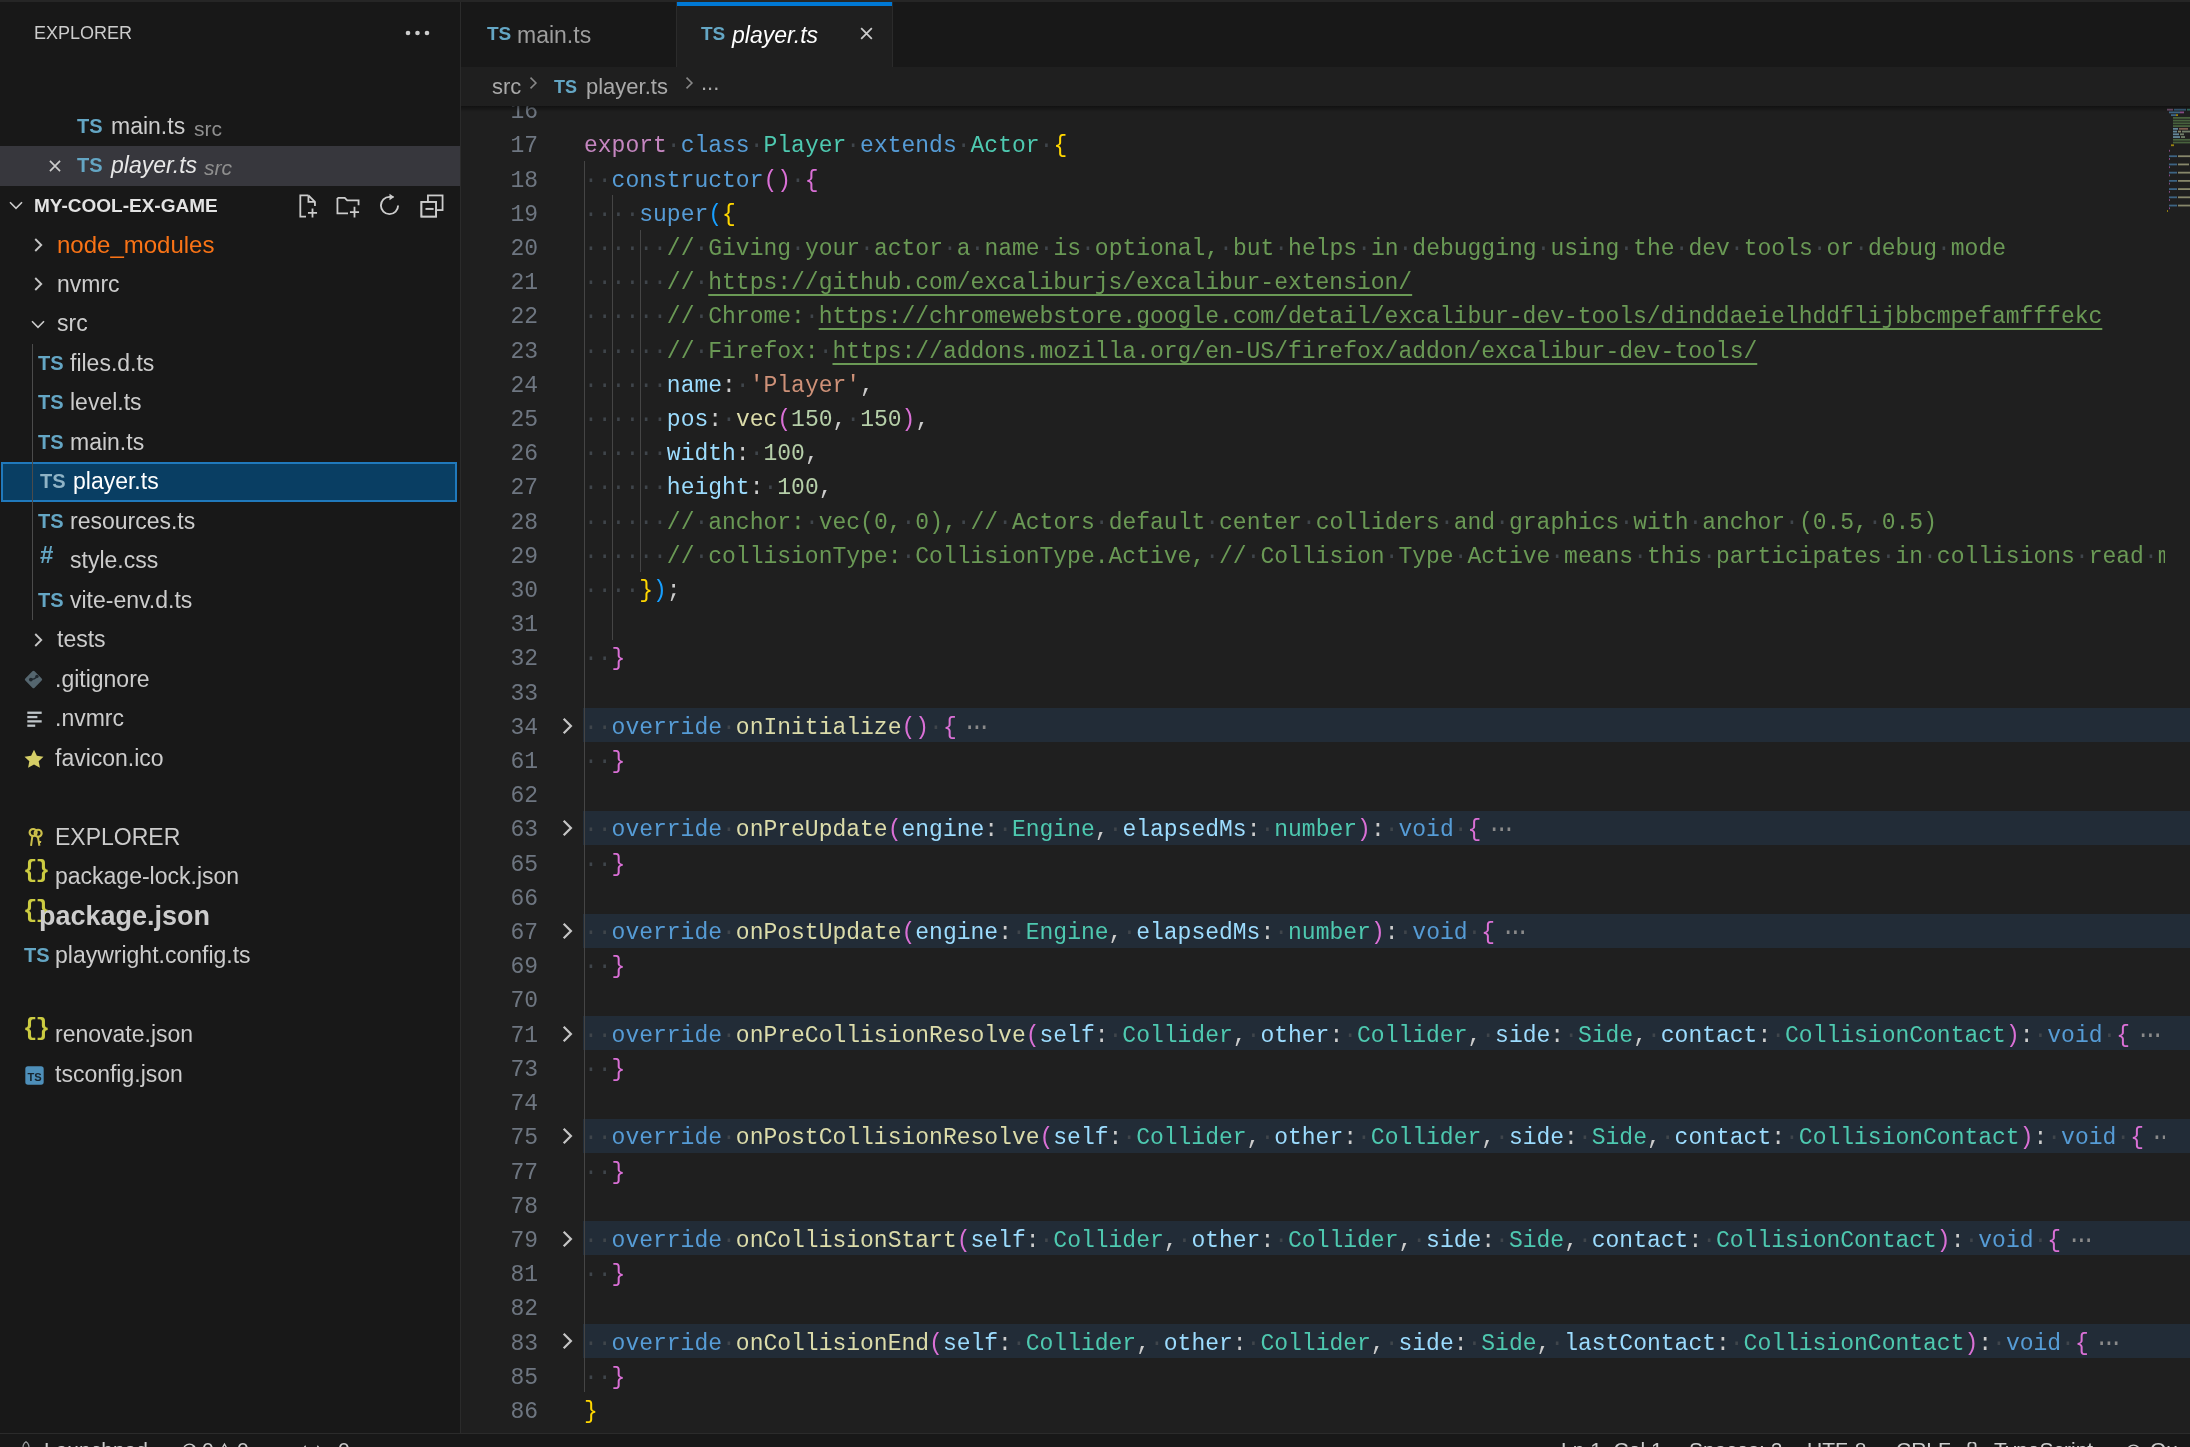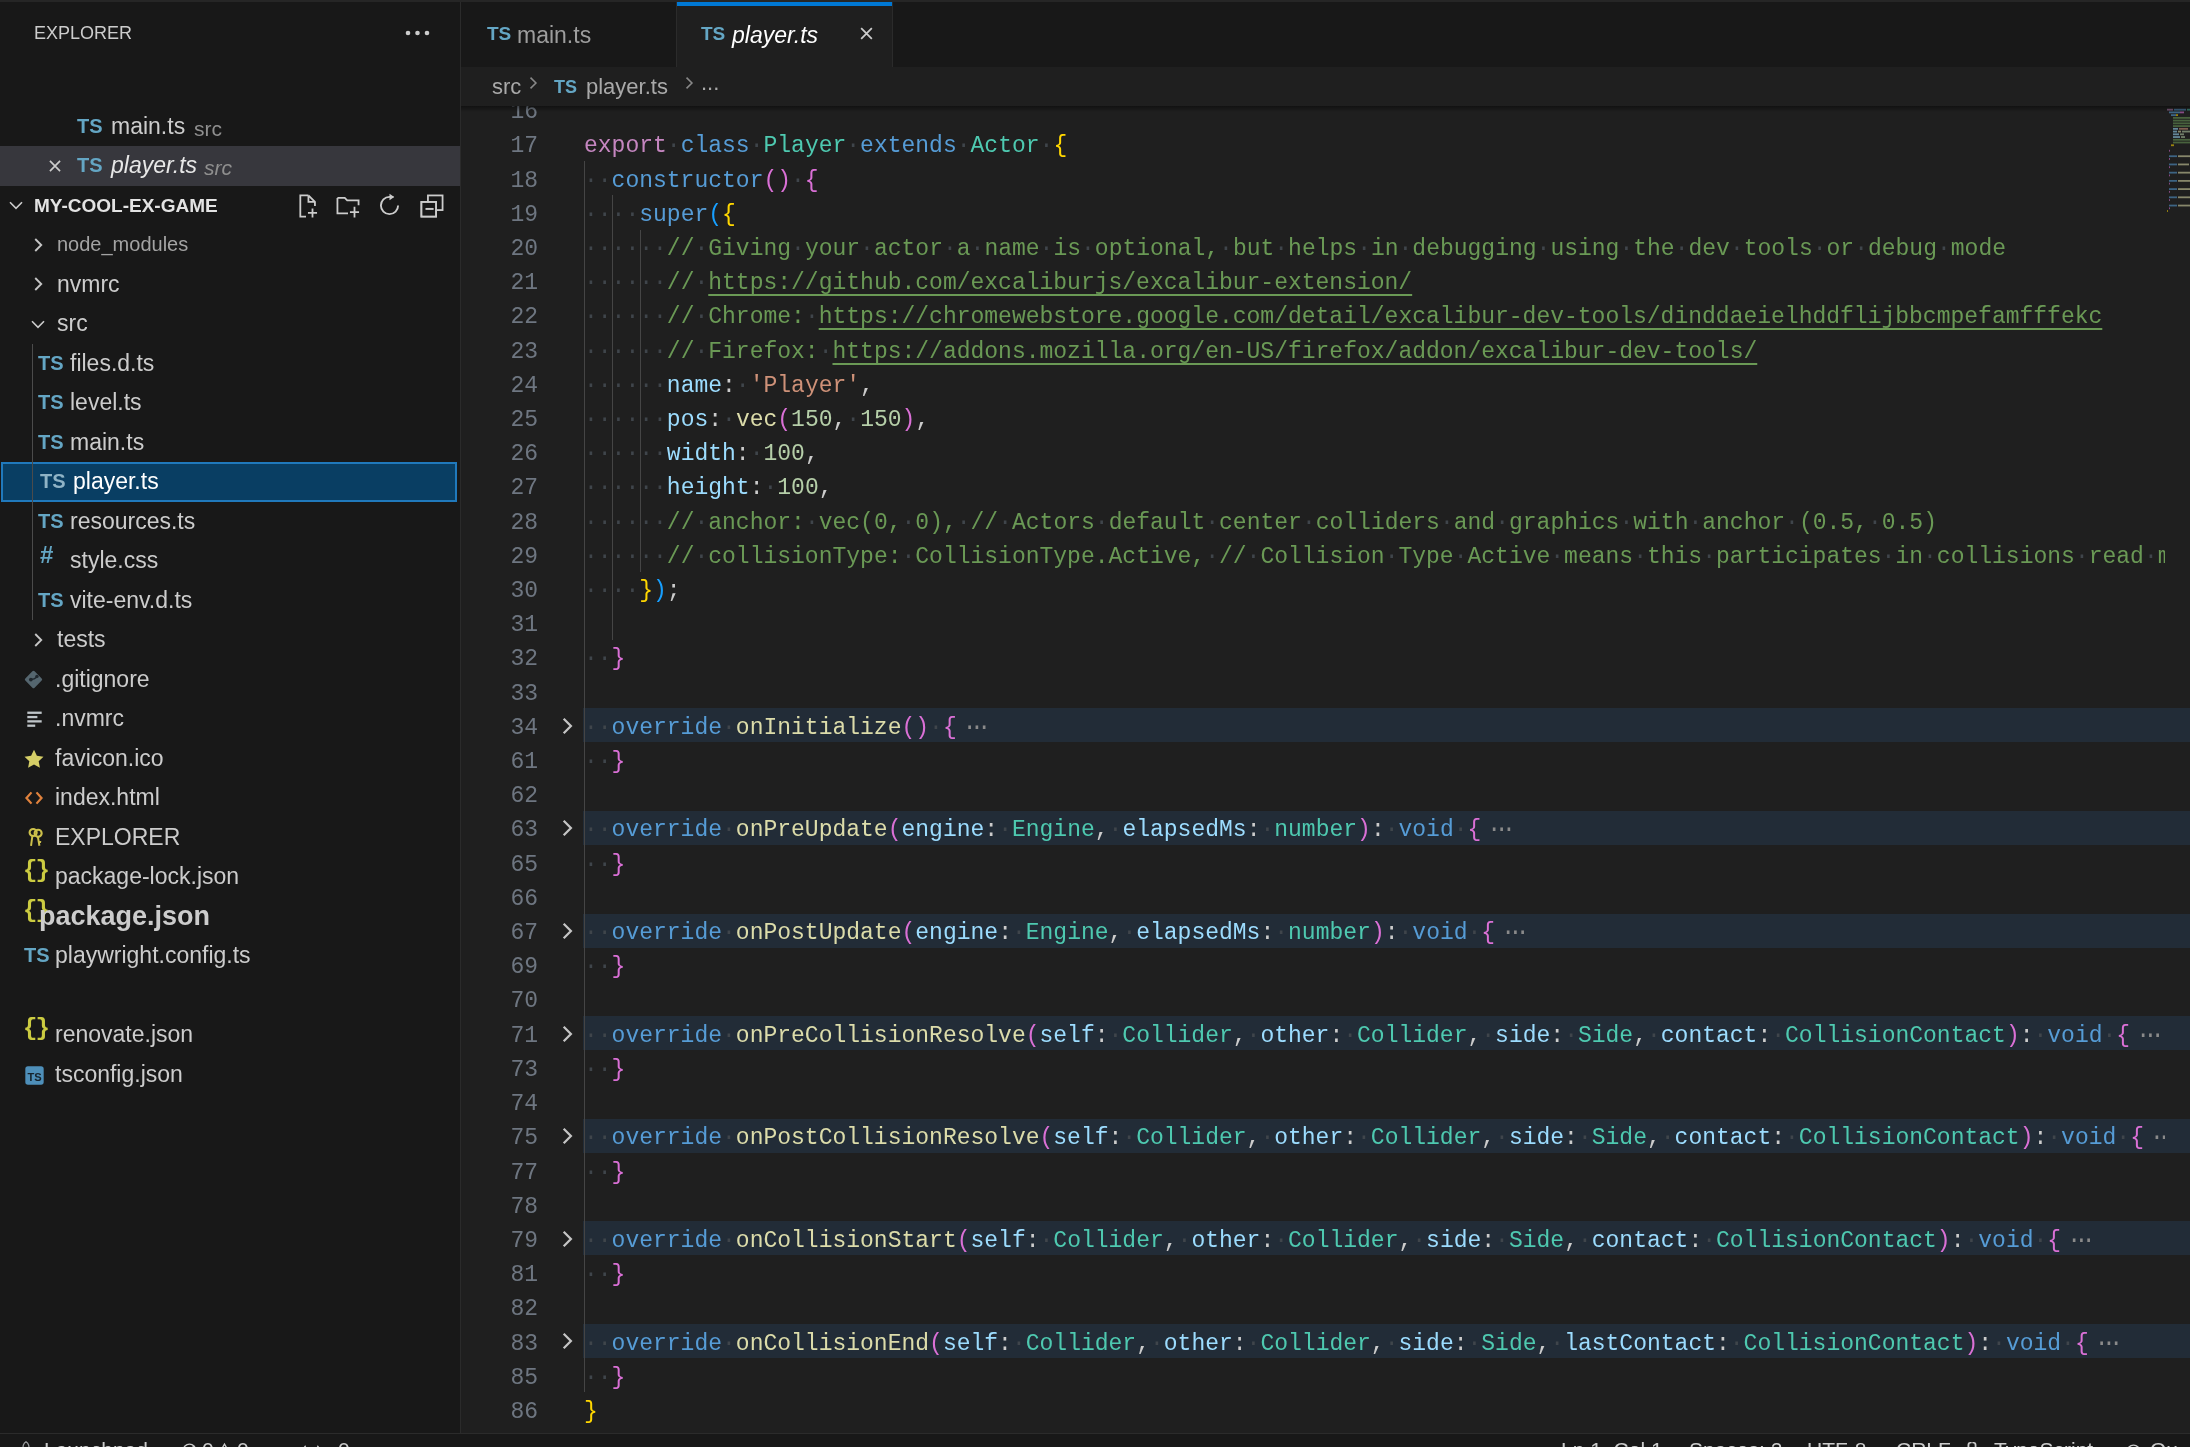--- a/index.html
+++ b/index.html
@@ -60,21 +60,21 @@
           <rect x="2" y="6" width="8" height="8" fill="#181818"></rect>
           <rect x="1.5" y="5.5" width="9" height="9" fill="none" stroke="#cccccc" stroke-width="1.1"></rect>
           <path d="M4 9.8 H9" stroke="#cccccc" stroke-width="1.2"></path>
         </svg></span>
   </div>
 
   <div style="position:absolute;left:0;top:225.0px;width:460px;height:39.5px;">
       <span style="position:absolute;left:28px;top:9.5px"><svg width="20" height="20" viewBox="0 0 16 16" style="">
           <polyline points="5.8,3.2 10.6,8 5.8,12.8" fill="none" stroke="#c5c5c5" stroke-width="1.5"></polyline>
         </svg></span>
-      <span style="position:absolute;left:57px;top:0;line-height:39.5px;font-size:20px;color:#a3a3a3;">node_modules</span>
+      <span style="position:absolute;left:57px;top:0;line-height:39.5px;font-size:24px;color:#f97316;">node_modules</span>
     </div>
 <div style="position:absolute;left:0;top:264.5px;width:460px;height:39.5px;">
       <span style="position:absolute;left:28px;top:9.5px"><svg width="20" height="20" viewBox="0 0 16 16" style="">
           <polyline points="5.8,3.2 10.6,8 5.8,12.8" fill="none" stroke="#c5c5c5" stroke-width="1.5"></polyline>
         </svg></span>
       <span style="position:absolute;left:57px;top:0;line-height:39.5px;font-size:23px;color:#cccccc;">nvmrc</span>
     </div>
 <div style="position:absolute;left:0;top:304.0px;width:460px;height:39.5px;">
       <span style="position:absolute;left:28px;top:9.5px"><svg width="20" height="20" viewBox="0 0 16 16" style="">
           <polyline points="3.2,5.8 8,10.6 12.8,5.8" fill="none" stroke="#cccccc" stroke-width="1.3"></polyline>
@@ -131,26 +131,20 @@
           <rect x="3" y="9.2" width="10" height="1.6" fill="#bfc5c9"></rect>
           <rect x="3" y="12.2" width="5.5" height="1.6" fill="#bfc5c9"></rect>
         </svg></span>
       <span style="position:absolute;left:55px;top:0;line-height:39.5px;font-size:23px;color:#cccccc;">.nvmrc</span>
     </div>
 <div style="position:absolute;left:0;top:738.5px;width:460px;height:39.5px;">
       <span style="position:absolute;left:23px;top:9px"><svg width="22" height="22" viewBox="0 0 16 16" style="">
           <path d="M8 1.2 L10.1 5.7 L14.9 6.3 L11.4 9.6 L12.3 14.4 L8 12 L3.7 14.4 L4.6 9.6 L1.1 6.3 L5.9 5.7 Z" fill="#d5ce67"></path>
         </svg></span>
       <span style="position:absolute;left:55px;top:0;line-height:39.5px;font-size:23px;color:#cccccc;">favicon.ico</span>
-    </div>
-<div style="position:absolute;left:0;top:778.0px;width:460px;height:39.5px;">
-      <span style="position:absolute;left:22px;top:10px"><svg width="24" height="20" viewBox="0 0 16 16" style="">
-          <path d="M6 3.5 L2 8 L6 12.5 M10 3.5 L14 8 L10 12.5" fill="none" stroke="#e0823d" stroke-width="1.8"></path>
-        </svg></span>
-      <span style="position:absolute;left:55px;top:0;line-height:39.5px;font-size:23px;color:#cccccc;">index.html</span>
     </div>
 <div style="position:absolute;left:0;top:817.5px;width:460px;height:39.5px;">
       <span style="position:absolute;left:25px;top:9px"><svg width="21" height="21" viewBox="0 0 16 16" style="">
           <circle cx="6.2" cy="4.2" r="2.7" fill="none" stroke="#cdc14b" stroke-width="1.6"></circle>
           <circle cx="10" cy="4.8" r="2.7" fill="none" stroke="#cdc14b" stroke-width="1.6"></circle>
           <path d="M5.6 6.9 L4.6 14.3 M9.8 7.5 L11 14.3 M10.2 11 L12.3 11.5" stroke="#cdc14b" stroke-width="1.5" fill="none"></path>
         </svg></span>
       <span style="position:absolute;left:55px;top:0;line-height:39.5px;font-size:23px;color:#cccccc;">EXPLORER</span>
     </div>
 <div style="position:absolute;left:0;top:857.0px;width:460px;height:39.5px;">

